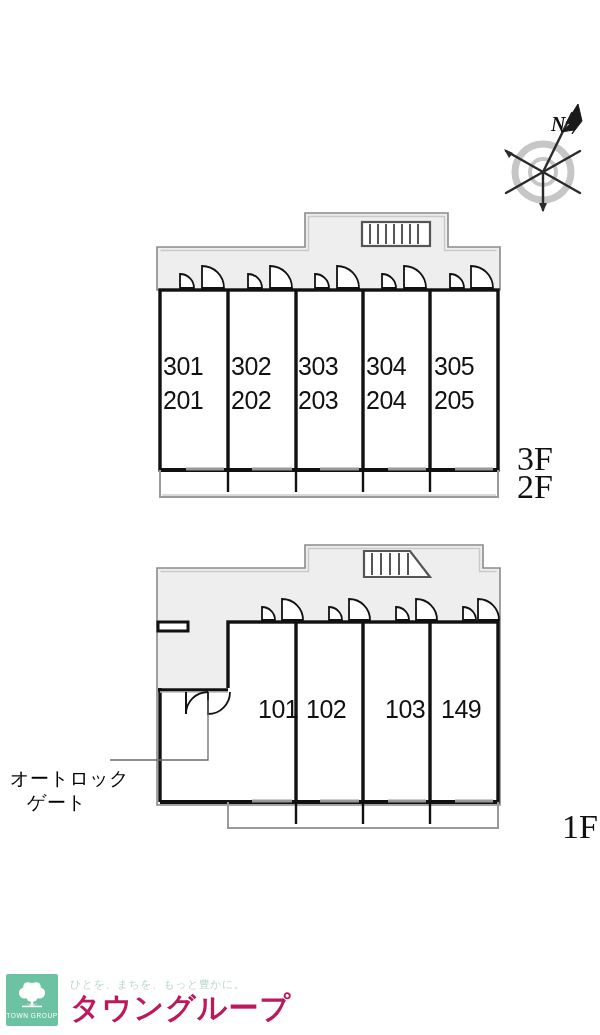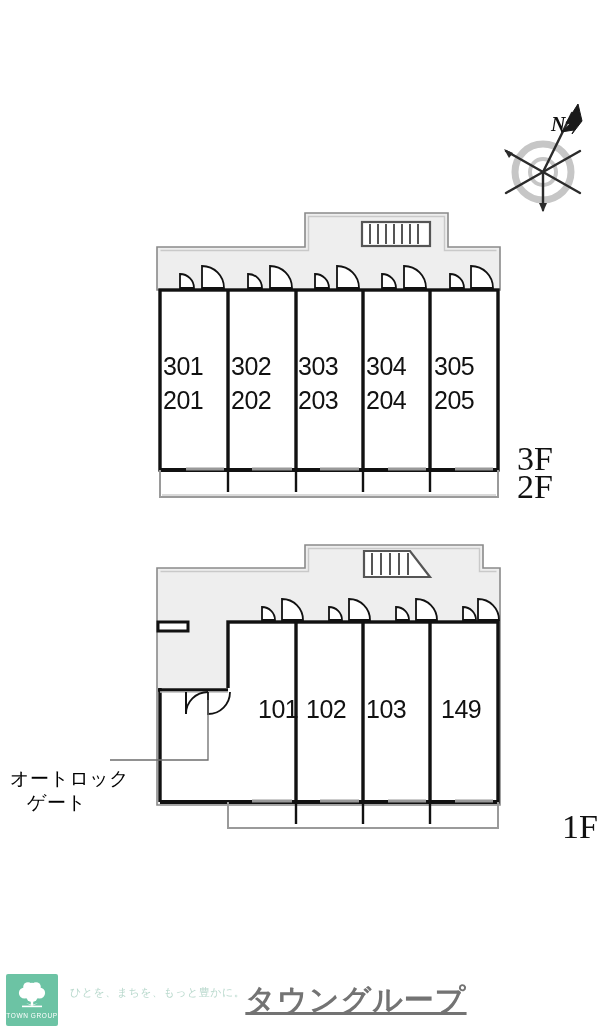--- a/index.html
+++ b/index.html
@@ -54,38 +54,37 @@
   .logo-mark .mark-text {
     font-size: 6.5px;
     color: #ffffff;
     letter-spacing: 0.6px;
     margin-top: 1px;
     font-family: "Liberation Sans", sans-serif;
   }
   .logo-words {
     margin-left: 12px;
     display: flex;
-    flex-direction: row;
+    flex-direction: column;
     justify-content: center;
   }
   .logo-tagline {
     font-size: 11px;
     color: #b9d9cd;
     letter-spacing: 0.5px;
     font-family: "DejaVu Sans", sans-serif;
     margin-bottom: 1px;
   }
   .logo-name {
     font-size: 30px;
-    color: #737373;
+    color: #be185d;
     font-weight: bold;
     letter-spacing: 1px;
     line-height: 1;
     font-family: "DejaVu Sans", sans-serif;
-    text-decoration: underline;
   }
   
   .txt {
     position: absolute;
     white-space: nowrap;
     color: #111111;
   }
   .room-no {
     font-size: 25px;
     font-family: "Liberation Sans", sans-serif;
@@ -292,21 +291,21 @@
   <div class="txt room-no" style="left:366px; top:386px;">204</div>
 
   <div class="txt room-no" style="left:434px; top:352px;">305</div>
   <div class="txt room-no" style="left:434px; top:386px;">205</div>
 
   <div class="txt floor-lbl" style="left:517px; top:440px;">3F</div>
   <div class="txt floor-lbl" style="left:517px; top:468px;text-align:center;">2F</div>
 
   <div class="txt room-no" style="left:239px; top:695px;margin-left:19px;">101</div>
   <div class="txt room-no" style="left:306px; top:695px;">102</div>
-  <div class="txt room-no" style="left:366px; top:695px;">103</div>
+  <div class="txt room-no" style="left:385px; top:695px;">103</div>
   <div class="txt room-no" style="left:441px; top:695px;">149</div>
 
   <div class="txt floor-lbl" style="left:562px; top:808px;">1F</div>
 
   <div class="txt jp-lbl" style="left:10px; top:730px;">オートロック</div>
   <div class="txt jp-lbl" style="left:27px; top:754px;">ゲート</div>
 
   <div class="txt compass-n" style="left:551px; top:113px;">N</div>
 
   <div class="footer">

